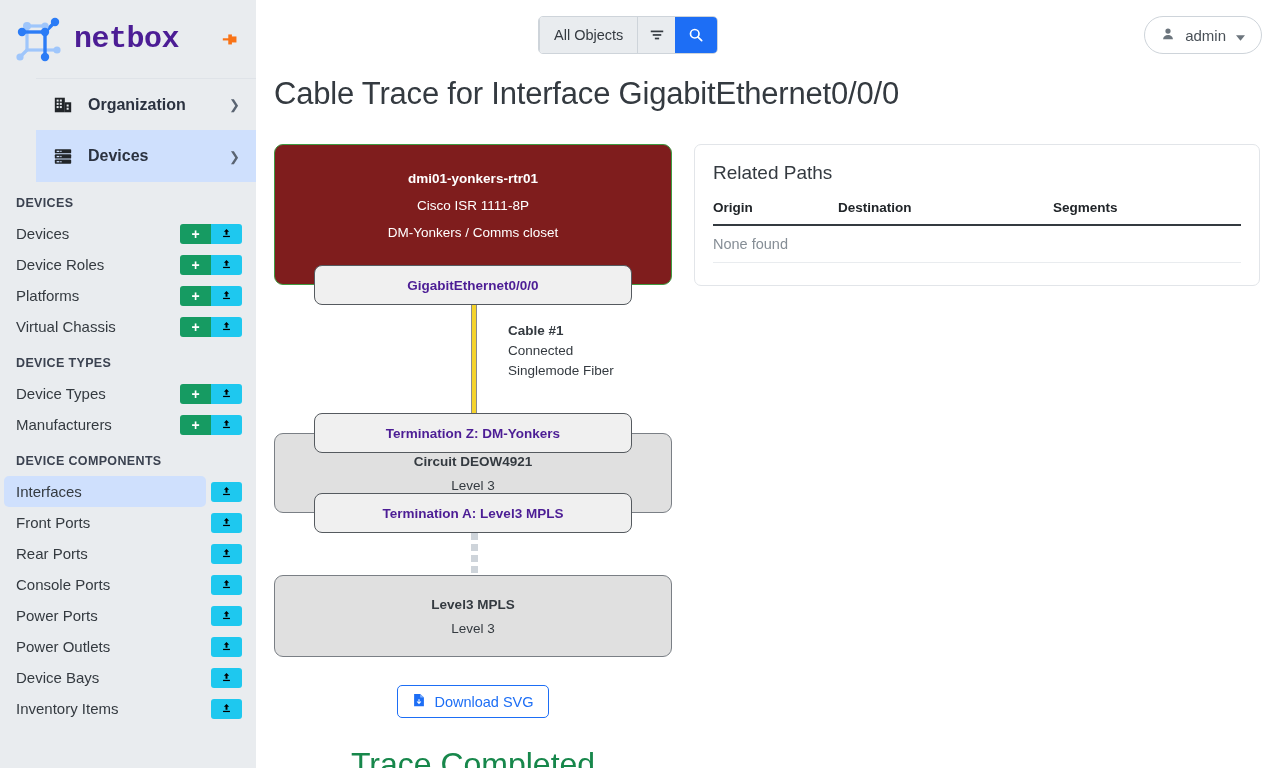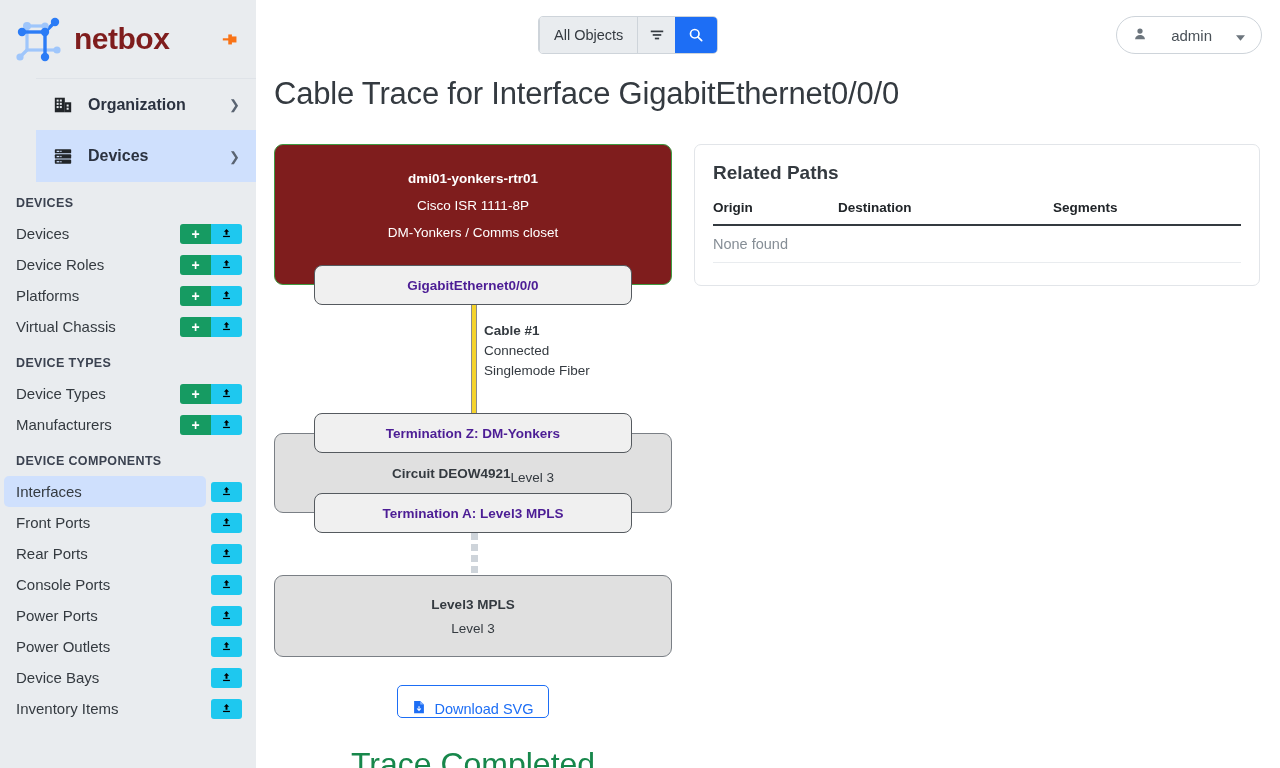--- a/index.html
+++ b/index.html
@@ -20,23 +20,24 @@
     position: relative;
   }
   .brand {
     height: 78px;
     display: flex; align-items: center;
     padding: 0 14px 0 14px;
     gap: 6px;
   }
   .brand-logo { width: 52px; height: 48px; flex: 0 0 52px; }
   .brand-word {
-    font-size: 30px; font-weight: 700; color: #7f1d1d;
+    font-size: 30px; font-weight: 700; color: #4c1d95;
     letter-spacing: -0.5px; line-height: 1;
     margin-left: 2px;
+    font-family: Liberation Mono, monospace;
   }
   .brand-pin { margin-left: auto; width: 22px; height: 22px; display:flex; align-items:center; justify-content:center;}
 
   .nav-group {
     display: flex; align-items: center;
     height: 52px; padding: 0 16px;
     cursor: pointer;
     color: #2b3240;
     margin-left: 36px;
   }
@@ -114,21 +115,21 @@
     display: flex; align-items: center; justify-content: center;
     width: 38px; background: #e9ecef;
     border-left: 1px solid #ced4da; cursor: pointer;
   }
   .search-go {
     display: flex; align-items: center; justify-content: center;
     width: 42px; background: #1d6ef5; cursor: pointer;
   }
   .user-btn {
     margin-left: auto;
-    display: flex; align-items: center; gap: 24px;
+    display: flex; align-items: center; gap: 10px;
     height: 38px; padding: 0 16px;
     border: 1px solid #ced4da; border-radius: 19px;
     background: #fff; cursor: pointer;
     font-size: 15px; color: #495057;
   }
 
   .page-title {
     font-size: 31px; font-weight: 400; color: #343a40;
     padding: 6px 0 0 18px;
     letter-spacing: -0.2px;
@@ -171,32 +172,32 @@
     position: relative;
   }
   .cable-line {
     position: absolute; left: 197px; top: 0;
     width: 6px; height: 108px;
     background: #f5d32c;
     border-left: 1px solid #8a8a8a;
     border-right: 1px solid #8a8a8a;
   }
   .cable-label {
-    position: absolute; left: 210px; top: 16px;
+    position: absolute; left: 234px; top: 16px;
     text-align: left; font-size: 13.5px; color: #343a40; line-height: 20px;
   }
   .cable-label .cl-title { font-weight: 700; }
 
   .circuit-node {
     background: #e0e0e0;
     border: 1px solid #7a7f85;
     border-radius: 9px;
     height: 80px;
     margin-top: -20px;
-    display: flex; flex-direction: row;
+    display: flex; flex-direction: column;
     align-items: center; justify-content: center;
     position: relative; z-index: 1;
   }
   .circuit-node .c-title { font-size: 13.5px; font-weight: 700; color: #343a40; }
   .circuit-node .c-sub { font-size: 13.5px; color: #343a40; margin-top: 9px; }
 
   .dotted-seg {
     height: 42px; position: relative;
   }
   .dotted-line {
@@ -213,39 +214,39 @@
     border-radius: 9px;
     height: 82px;
     display: flex; flex-direction: column;
     align-items: center; justify-content: center;
   }
   .provider-node .p-title { font-size: 13.5px; font-weight: 700; color: #343a40; }
   .provider-node .p-sub { font-size: 13.5px; color: #343a40; margin-top: 9px; }
 
   .dl-wrap { display: flex; justify-content: center; margin-top: 28px; }
   .dl-btn {
-    display: inline-flex; align-items: flex-end; gap: 8px;
+    display: inline-flex; align-items: center; gap: 8px;
     height: 33px; padding: 0 14px;
     border: 1px solid #1d6ef5; border-radius: 5px;
     background: #fff; color: #1d6ef5;
     font-size: 14.5px; cursor: pointer;
     font-family: "Liberation Sans", sans-serif;
   }
   .trace-done {
     text-align: center; margin-top: 28px;
     font-size: 32px; color: #17874b; font-weight: 400;
   }
 
   
   .card {
     flex: 0 0 566px; width: 566px; height: 142px;
     border: 1px solid #e2e5e9; border-radius: 7px;
     background: #fff; padding: 17px 18px 0 18px;
   }
-  .card-title { font-size: 19px; color: #343a40; font-weight: 700; }
+  .card-title { font-size: 19px; color: #343a40; font-weight: 400; }
   table.rel { width: 100%; border-collapse: collapse; margin-top: 16px; }
   table.rel th {
     text-align: left; font-size: 13.5px; font-weight: 700; color: #212529;
     padding: 0 0 9px 0; border-bottom: 2px solid #343a40;
   }
   table.rel td {
     font-size: 14.5px; color: #868e96;
     padding: 10px 0 10px 0; border-bottom: 1px solid #e9ecef;
   }
   .col-origin { width: 125px; }

